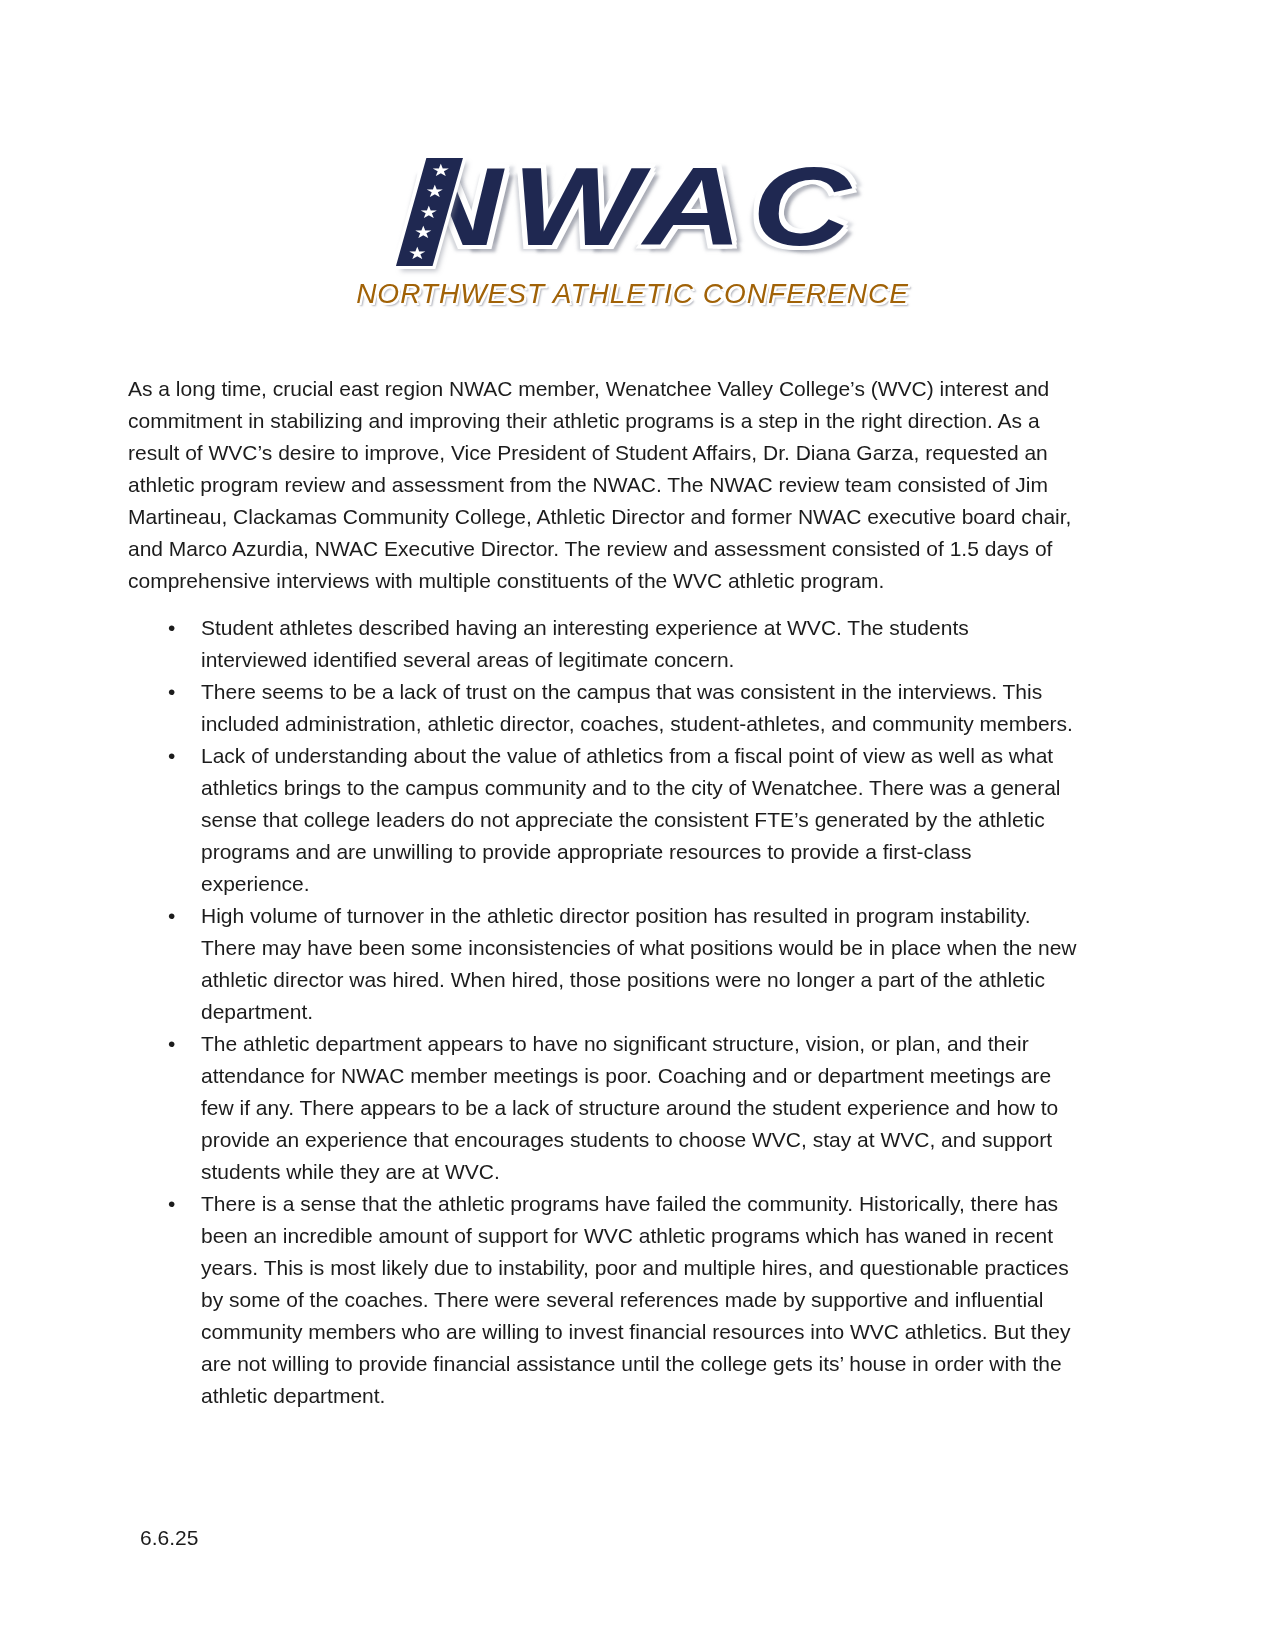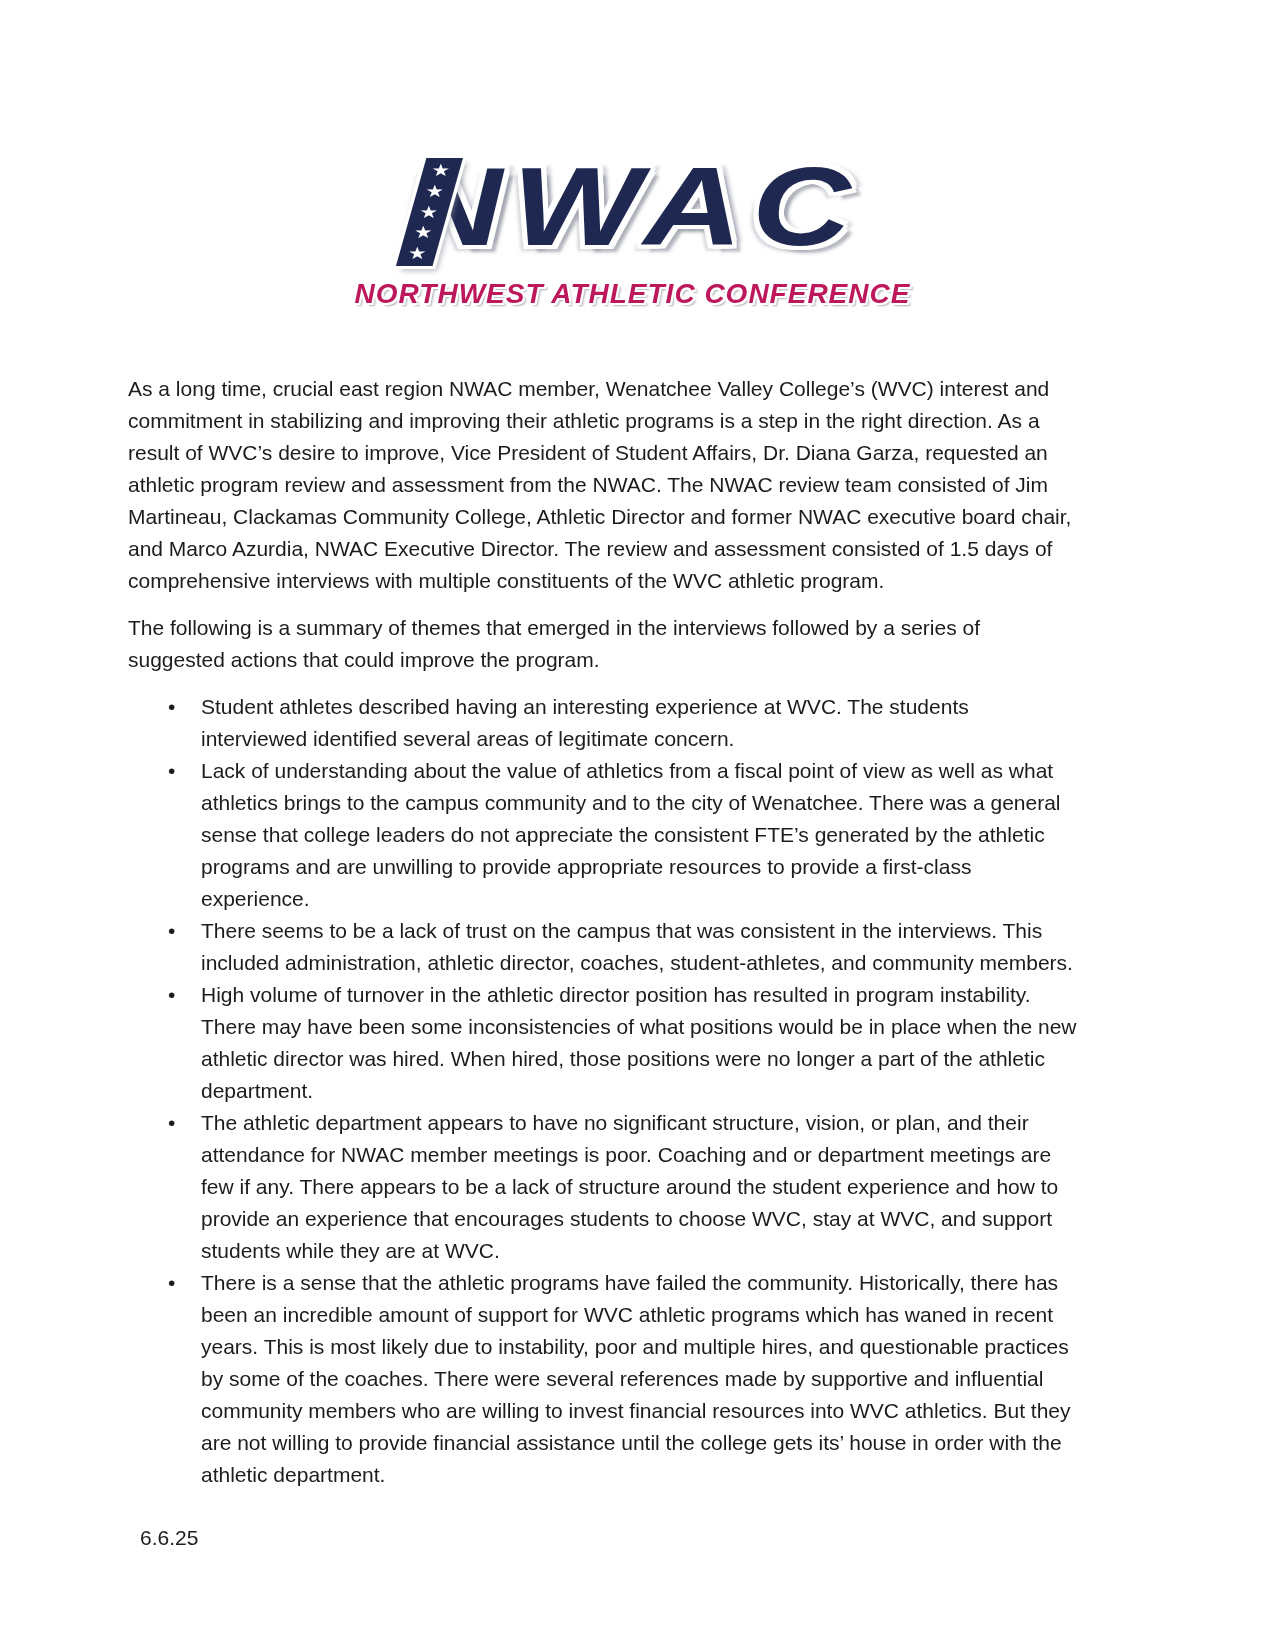--- a/index.html
+++ b/index.html
@@ -61,25 +61,25 @@
     z-index: 3;
   }
   .star-bar .star {
     color: #ffffff;
     font-size: 17px;
     line-height: 19px;
     transform: skewX(13deg);
   }
   .logo-tagline {
     margin-top: 12px;
-    font-weight: bold;
+    font-weight: normal;
     font-style: italic;
     font-size: 28px;
     letter-spacing: 1px;
-    color: #be185d;
+    color: #a16207;
     text-shadow:
       -2px -2px 0 #ffffff, 2px -2px 0 #ffffff,
       -2px 2px 0 #ffffff, 2px 2px 0 #ffffff,
       3px 3px 2px rgba(120,124,138,0.6);
     white-space: nowrap;
   }
 
   
   .content {
     position: absolute;
@@ -129,25 +129,24 @@
           <span class="star">★</span>
         </div>
         <div class="logo-word">NWAC</div>
       </div>
     </div>
     <div class="logo-tagline">NORTHWEST ATHLETIC CONFERENCE</div>
   </div>
 
   <div class="content">
     <p>As a long time, crucial east region NWAC member, Wenatchee Valley College’s (WVC) interest and commitment in stabilizing and improving their athletic programs is a step in the right direction. As a result of WVC’s desire to improve, Vice President of Student Affairs, Dr. Diana Garza, requested an athletic program review and assessment from the NWAC. The NWAC review team consisted of Jim Martineau, Clackamas Community College, Athletic Director and former NWAC executive board chair, and Marco Azurdia, NWAC Executive Director. The review and assessment consisted of 1.5 days of comprehensive interviews with multiple constituents of the WVC athletic program.</p>
-    <p>The following is a summary of themes that emerged in the interviews followed by a series of suggested actions that could improve the program.</p>
     <ul class="theme-list">
       <li>Student athletes described having an interesting experience at WVC. The students interviewed identified several areas of legitimate concern.</li>
+      <li>There seems to be a lack of trust on the campus that was consistent in the interviews. This included administration, athletic director, coaches, student-athletes, and community members.</li>
       <li>Lack of understanding about the value of athletics from a fiscal point of view as well as what athletics brings to the campus community and to the city of Wenatchee. There was a general sense that college leaders do not appreciate the consistent FTE’s generated by the athletic programs and are unwilling to provide appropriate resources to provide a first-class experience.</li>
-      <li>There seems to be a lack of trust on the campus that was consistent in the interviews. This included administration, athletic director, coaches, student-athletes, and community members.</li>
       <li>High volume of turnover in the athletic director position has resulted in program instability. There may have been some inconsistencies of what positions would be in place when the new athletic director was hired. When hired, those positions were no longer a part of the athletic department.</li>
       <li>The athletic department appears to have no significant structure, vision, or plan, and their attendance for NWAC member meetings is poor. Coaching and or department meetings are few if any. There appears to be a lack of structure around the student experience and how to provide an experience that encourages students to choose WVC, stay at WVC, and support students while they are at WVC.</li>
       <li>There is a sense that the athletic programs have failed the community. Historically, there has been an incredible amount of support for WVC athletic programs which has waned in recent years. This is most likely due to instability, poor and multiple hires, and questionable practices by some of the coaches. There were several references made by supportive and influential community members who are willing to invest financial resources into WVC athletics. But they are not willing to provide financial assistance until the college gets its’ house in order with the athletic department.</li>
     </ul>
   </div>
 
   <div class="footer-date">6.6.25</div>
 
 </div>
 

